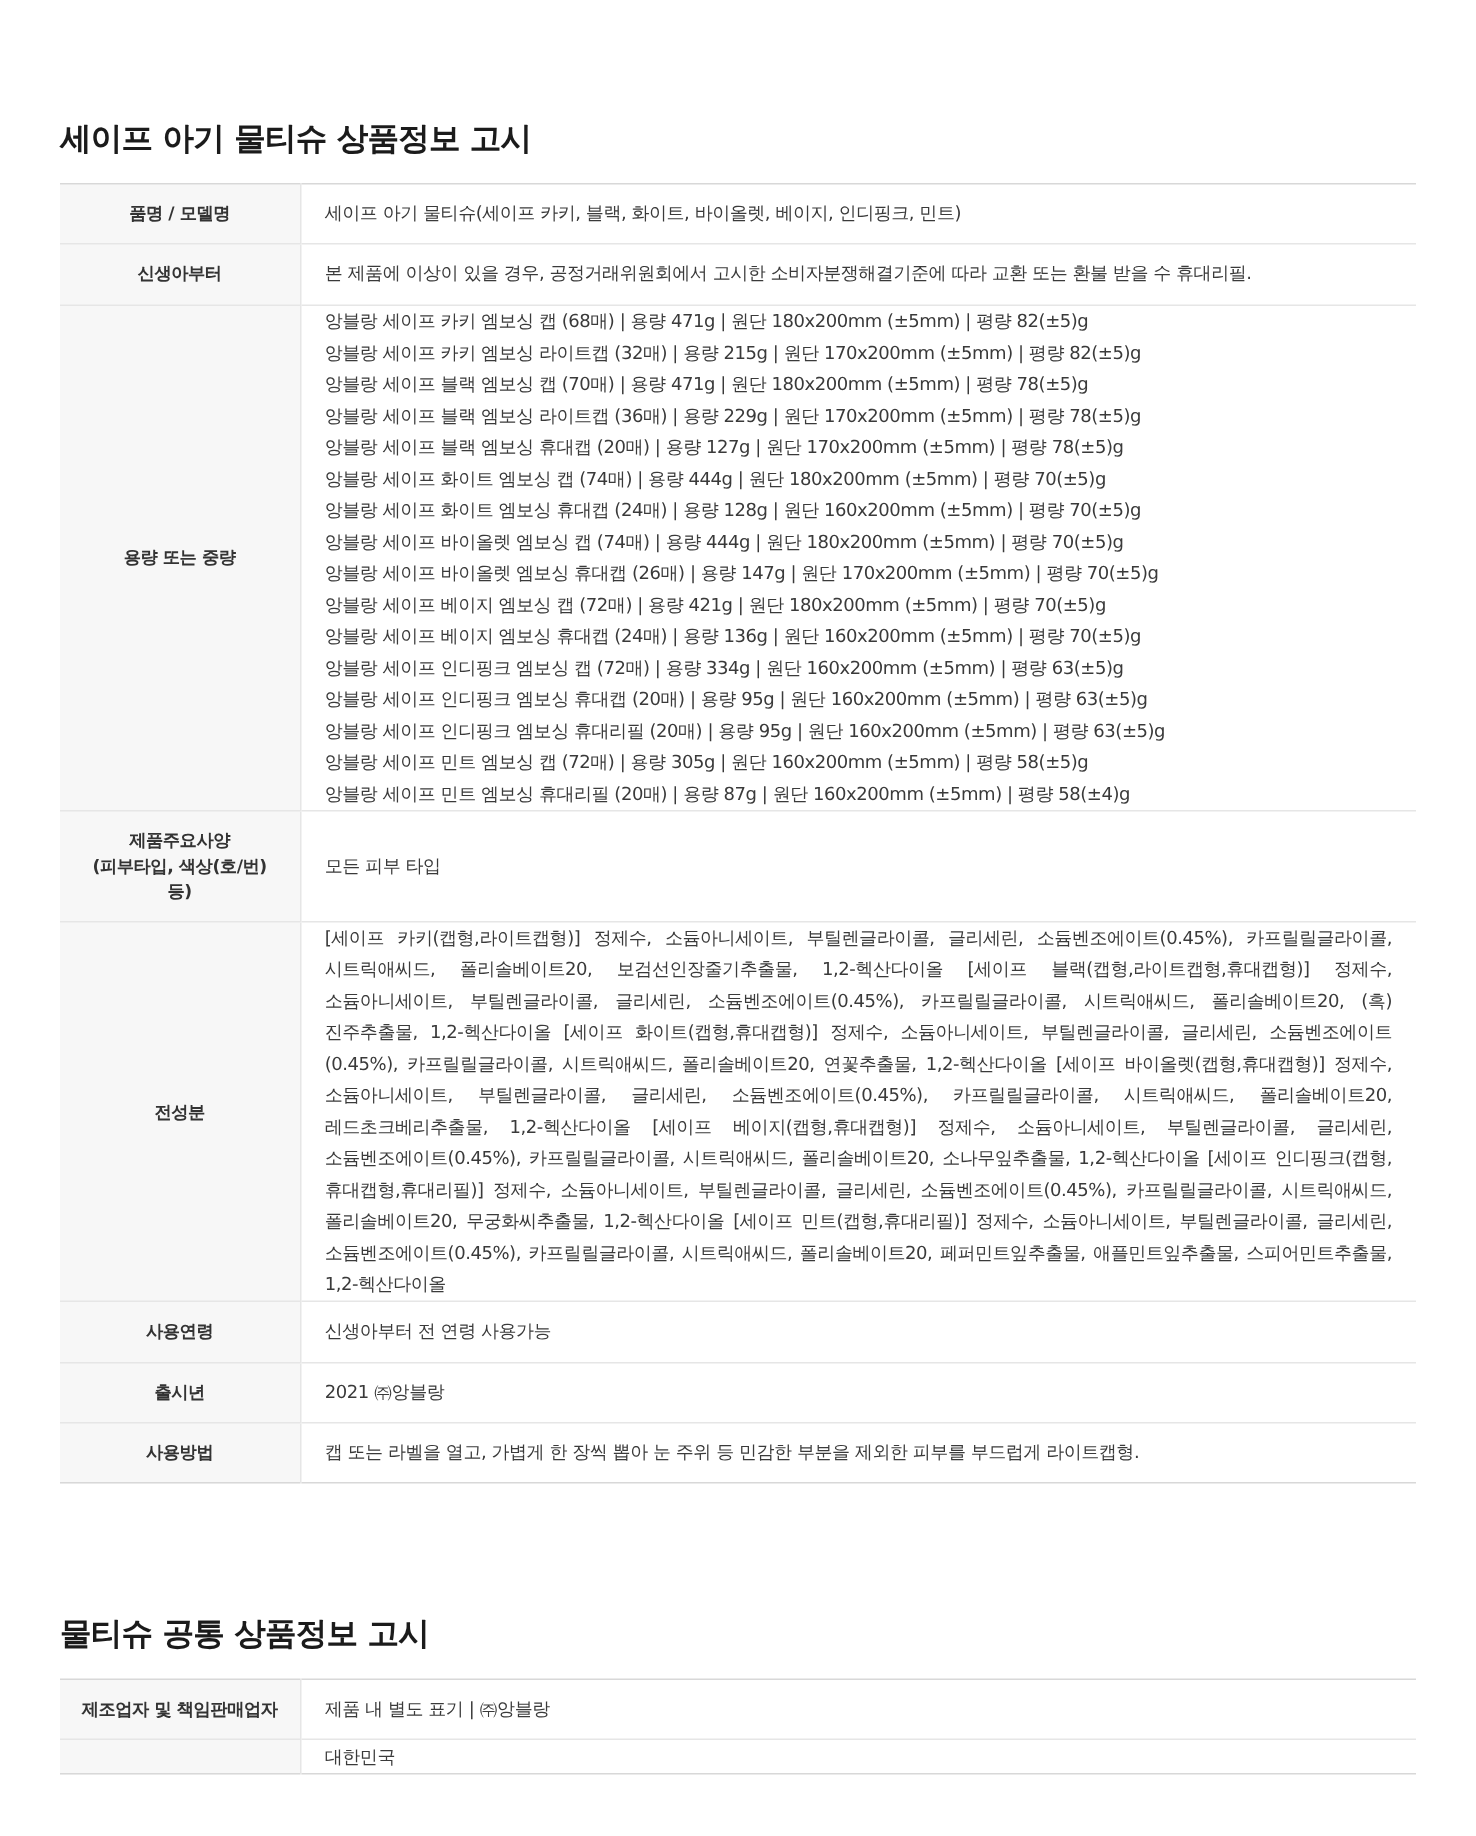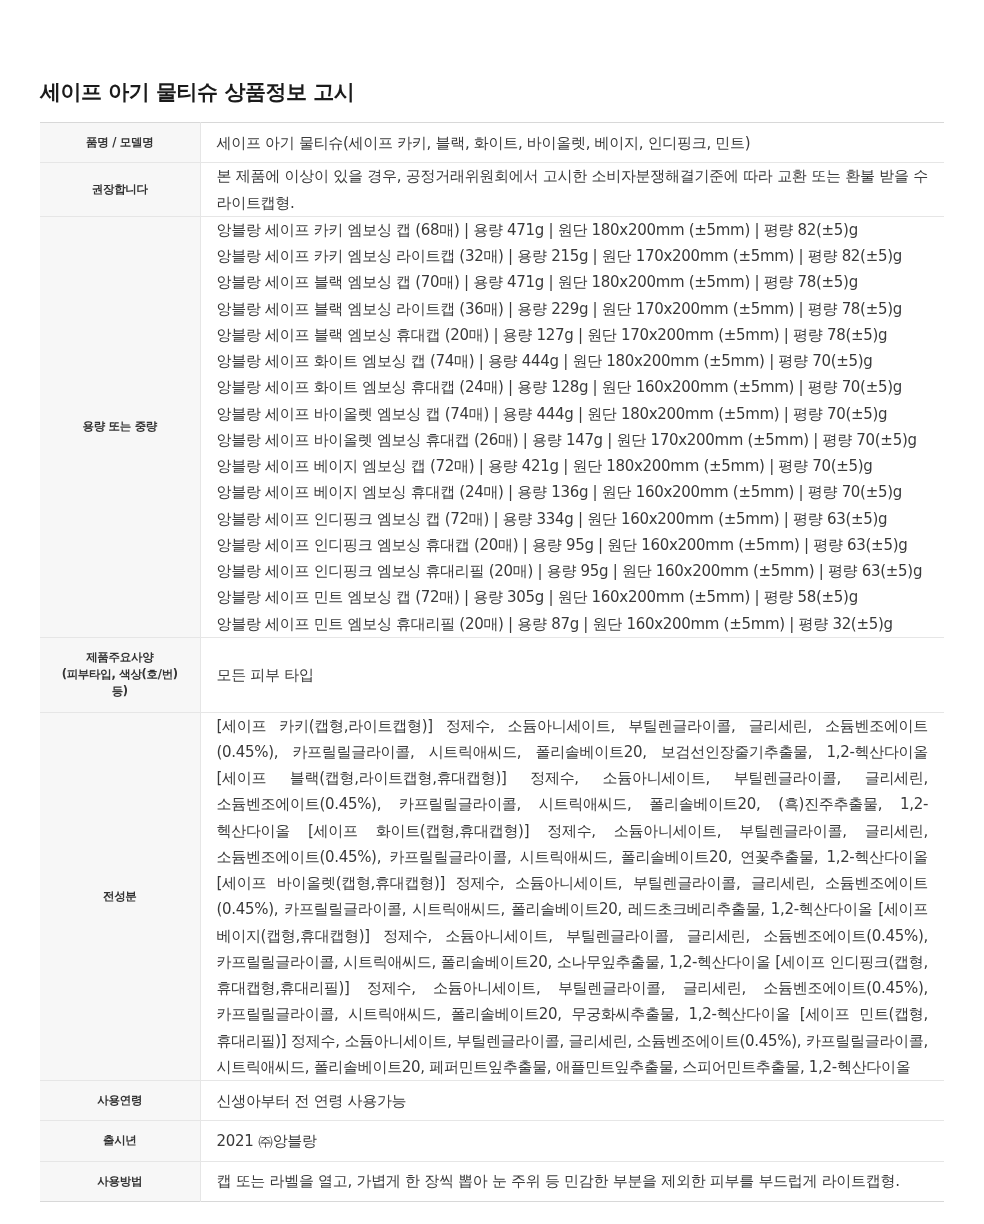--- a/index.html
+++ b/index.html
@@ -49,21 +49,21 @@
     font-size: 11.5px;
     font-weight: bold;
     color: #333;
     padding: 11px 14px;
     letter-spacing: -0.3px;
     line-height: 1.5;
     border-right: 1px solid #e6e6e6;
   }
   table.spec td {
     vertical-align: middle;
-    font-size: 15px;
+    font-size: 12px;
     color: #3a3a3a;
     padding: 0 16px;
     line-height: 1.75;
     letter-spacing: -0.3px;
     word-break: keep-all;
   }
   td.multiline { line-height: 1.95; }
   td.para { line-height: 1.85; text-align: justify; }
   .row-line { display: block; }
 </style>
@@ -77,23 +77,23 @@
     <table class="spec">
       <tbody>
           <tr>
             <th>
               <span class="row-line">품명 / 모델명</span>
             </th>
             <td class="para">세이프 아기 물티슈(세이프 카키, 블랙, 화이트, 바이올렛, 베이지, 인디핑크, 민트)</td>
           </tr>
           <tr>
             <th>
-              <span class="row-line">권장합니다</span>
+              <span class="row-line">신생아부터</span>
             </th>
-            <td class="para">본 제품에 이상이 있을 경우, 공정거래위원회에서 고시한 소비자분쟁해결기준에 따라 교환 또는 환불 받을 수 라이트캡형.</td>
+            <td class="para">본 제품에 이상이 있을 경우, 공정거래위원회에서 고시한 소비자분쟁해결기준에 따라 교환 또는 환불 받을 수 휴대리필.</td>
           </tr>
           <tr>
             <th>
               <span class="row-line">용량 또는 중량</span>
             </th>
             <td class="multiline">
               <span class="row-line">앙블랑 세이프 카키 엠보싱 캡 (68매) | 용량 471g | 원단 180x200mm (±5mm) | 평량 82(±5)g</span>
               <span class="row-line">앙블랑 세이프 카키 엠보싱 라이트캡 (32매) | 용량 215g | 원단 170x200mm (±5mm) | 평량 82(±5)g</span>
               <span class="row-line">앙블랑 세이프 블랙 엠보싱 캡 (70매) | 용량 471g | 원단 180x200mm (±5mm) | 평량 78(±5)g</span>
               <span class="row-line">앙블랑 세이프 블랙 엠보싱 라이트캡 (36매) | 용량 229g | 원단 170x200mm (±5mm) | 평량 78(±5)g</span>
@@ -101,21 +101,21 @@
               <span class="row-line">앙블랑 세이프 화이트 엠보싱 캡 (74매) | 용량 444g | 원단 180x200mm (±5mm) | 평량 70(±5)g</span>
               <span class="row-line">앙블랑 세이프 화이트 엠보싱 휴대캡 (24매) | 용량 128g | 원단 160x200mm (±5mm) | 평량 70(±5)g</span>
               <span class="row-line">앙블랑 세이프 바이올렛 엠보싱 캡 (74매) | 용량 444g | 원단 180x200mm (±5mm) | 평량 70(±5)g</span>
               <span class="row-line">앙블랑 세이프 바이올렛 엠보싱 휴대캡 (26매) | 용량 147g | 원단 170x200mm (±5mm) | 평량 70(±5)g</span>
               <span class="row-line">앙블랑 세이프 베이지 엠보싱 캡 (72매) | 용량 421g | 원단 180x200mm (±5mm) | 평량 70(±5)g</span>
               <span class="row-line">앙블랑 세이프 베이지 엠보싱 휴대캡 (24매) | 용량 136g | 원단 160x200mm (±5mm) | 평량 70(±5)g</span>
               <span class="row-line">앙블랑 세이프 인디핑크 엠보싱 캡 (72매) | 용량 334g | 원단 160x200mm (±5mm) | 평량 63(±5)g</span>
               <span class="row-line">앙블랑 세이프 인디핑크 엠보싱 휴대캡 (20매) | 용량 95g | 원단 160x200mm (±5mm) | 평량 63(±5)g</span>
               <span class="row-line">앙블랑 세이프 인디핑크 엠보싱 휴대리필 (20매) | 용량 95g | 원단 160x200mm (±5mm) | 평량 63(±5)g</span>
               <span class="row-line">앙블랑 세이프 민트 엠보싱 캡 (72매) | 용량 305g | 원단 160x200mm (±5mm) | 평량 58(±5)g</span>
-              <span class="row-line">앙블랑 세이프 민트 엠보싱 휴대리필 (20매) | 용량 87g | 원단 160x200mm (±5mm) | 평량 32(±5)g</span>
+              <span class="row-line">앙블랑 세이프 민트 엠보싱 휴대리필 (20매) | 용량 87g | 원단 160x200mm (±5mm) | 평량 58(±4)g</span>
             </td>
           </tr>
           <tr>
             <th>
               <span class="row-line">제품주요사양</span>
               <span class="row-line">(피부타입, 색상(호/번) 등)</span>
             </th>
             <td class="para">모든 피부 타입</td>
           </tr>
           <tr>
@@ -144,20 +144,26 @@
           </tr>
         </tbody>
     </table>
   </div>
 
   <div class="section section-2">
     <h2 class="section-title">물티슈 공통 상품정보 고시</h2>
     <table class="spec">
       <tbody>
           <tr>
+            <th>
+              <span class="row-line">제조업자 및 책임판매업자</span>
+            </th>
+            <td class="para">제품 내 별도 표기  |  ㈜앙블랑</td>
+          </tr>
+          <tr>
             <th></th>
             <td class="para">대한민국</td>
           </tr>
         </tbody>
     </table>
   </div>
 
 </div>
 
 </body></html>

